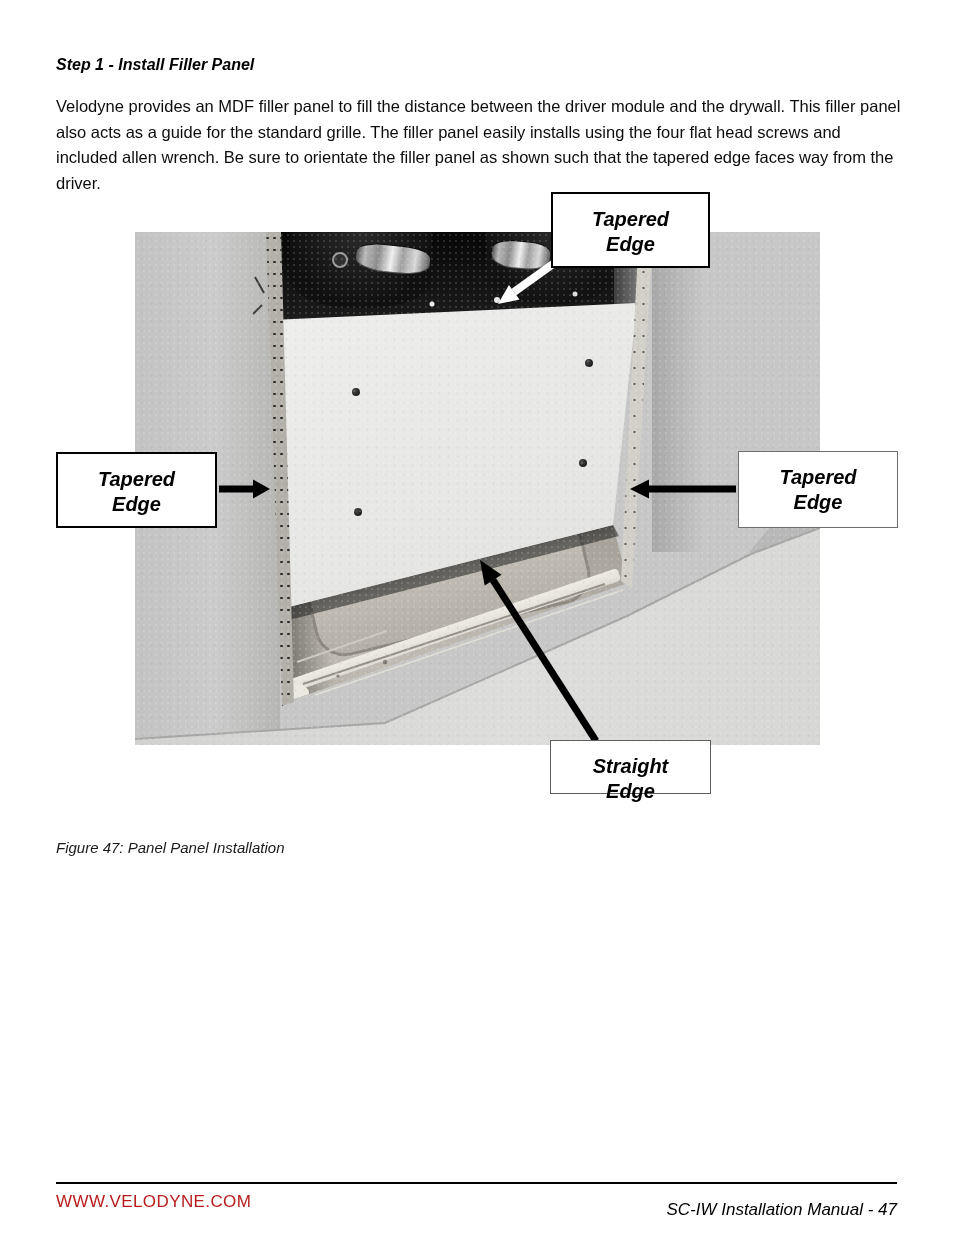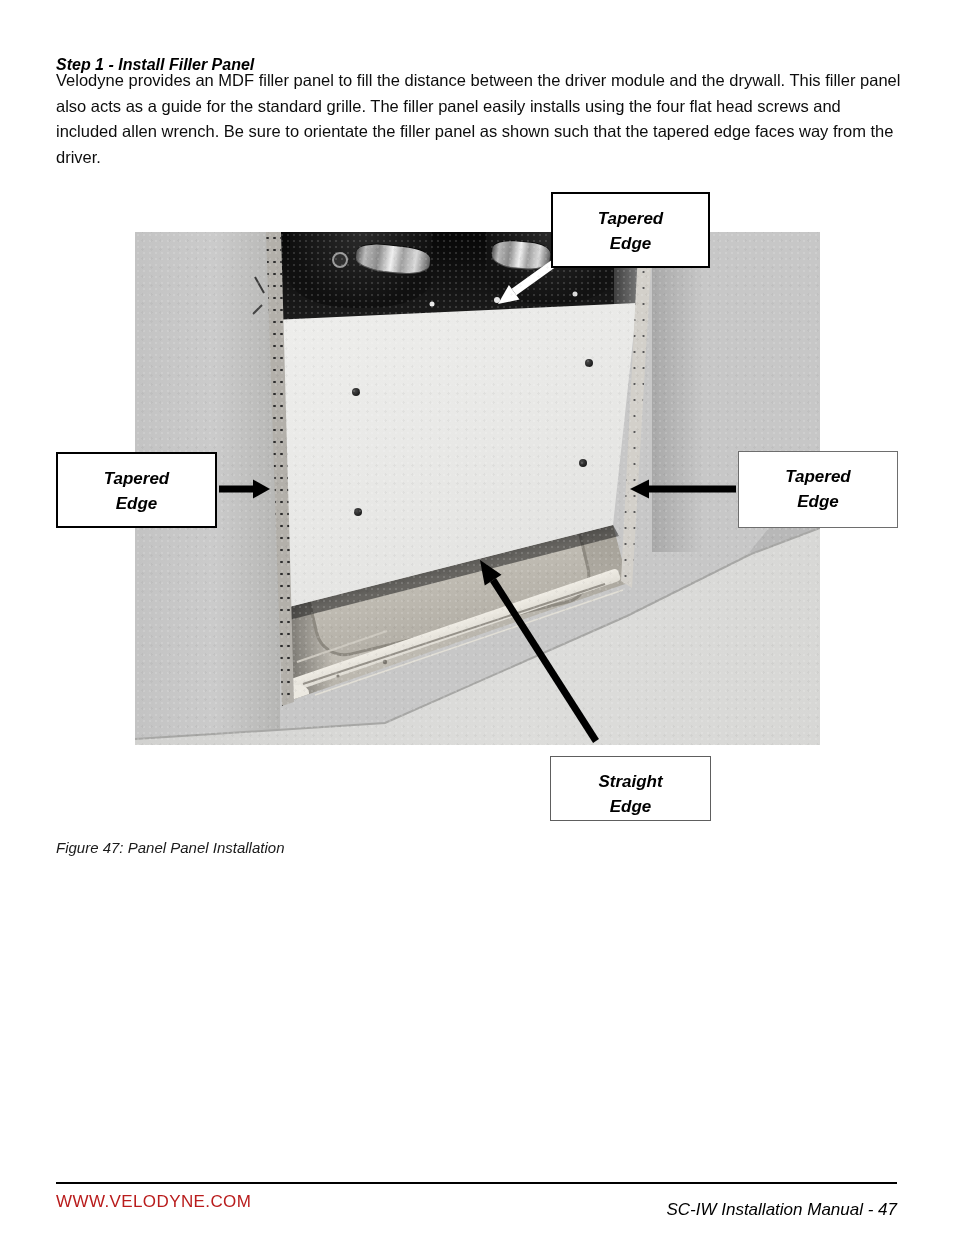--- a/index.html
+++ b/index.html
@@ -10,49 +10,49 @@
     font-family:"Liberation Sans", sans-serif;
     color:#111;
     overflow:hidden;
   }
   
   .step-heading{
     position:absolute;left:56px;top:56px;
     font-size:16px;font-weight:bold;font-style:italic;color:#000;
   }
   .body-text{
-    position:absolute;left:56px;top:68px;width:846px;
+    position:absolute;left:56px;top:94px;width:846px;
     font-size:16.5px;line-height:25.5px;color:#0d0d0d;
   }
   .figure-caption{
     position:absolute;left:56px;top:839px;
     font-size:15px;font-style:italic;color:#1a1a1a;
   }
   .footer-rule{
     position:absolute;left:56px;top:1182px;width:841px;height:2px;background:#000;
   }
   .footer-left{
     position:absolute;left:56px;top:1192px;
     font-size:17px;letter-spacing:.4px;color:#b91c1c;
   }
   .footer-right{
     position:absolute;right:57px;top:1192px;
     font-size:17px;font-style:italic;color:#000;margin-top:8px;
   }
   
   .callout{
     position:absolute;background:#ffffff;z-index:6;
-    text-align:center;font-weight:bold;font-style:italic;font-size:17px;
+    text-align:center;font-weight:bold;font-style:italic;font-size:20px;
     line-height:24.5px;color:#000;box-sizing:border-box;
   }
   .callout .pad{padding-top:13px;}
   .callout-top{left:551px;top:192px;width:159px;height:76px;border:2px solid #000;}
   .callout-left{left:56px;top:452px;width:161px;height:76px;border:2px solid #000;}
   .callout-right{left:738px;top:451px;width:160px;height:77px;border:1.5px solid #6e6e6e;}
-  .callout-bottom{left:550px;top:740px;width:161px;height:65px;border:1.5px solid #5e5e5e;margin-top:16px;}
+  .callout-bottom{left:550px;top:740px;width:161px;height:54px;border:1.5px solid #5e5e5e;}
   
   .arrows-svg{position:absolute;left:0;top:0;z-index:5;pointer-events:none;}
   
   .figure-photo{
     position:absolute;left:135px;top:232px;width:685px;height:513px;
     background:#c7c7c7;overflow:hidden;z-index:1;
   }
   .wall-shade-left{
     position:absolute;left:0;top:0;width:145px;height:513px;
     background:linear-gradient(90deg,#c3c3c3 0%,#cbcbcb 55%,#b6b6b4 100%);

